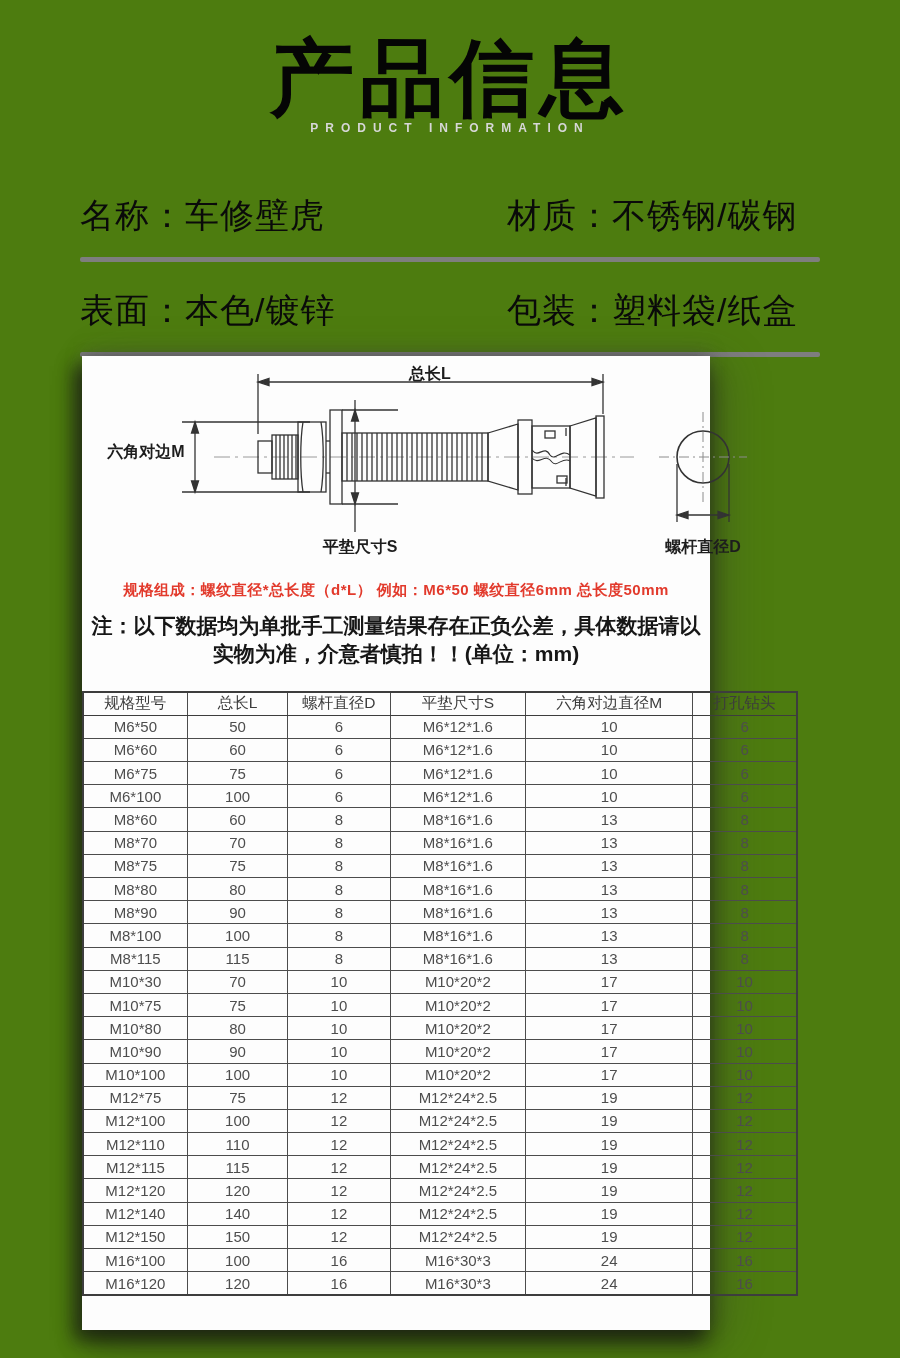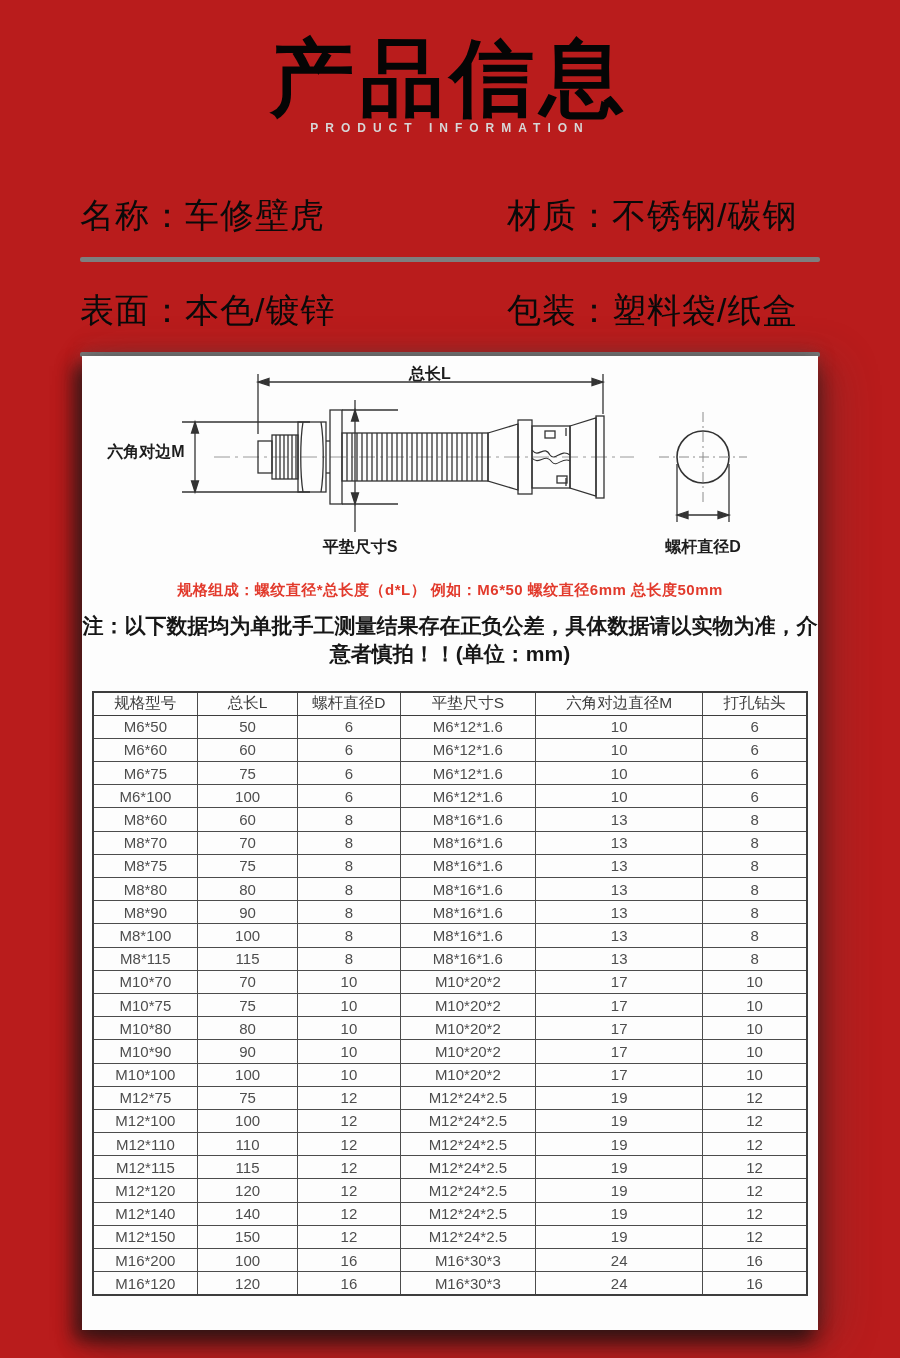--- a/index.html
+++ b/index.html
@@ -1,17 +1,17 @@
 <!DOCTYPE html>
 <html><head>
 <meta charset="utf-8">
 <style>
   * { box-sizing: border-box; margin: 0; padding: 0; }
   html, body { width: 900px; background: #ffffff; font-family: "Liberation Sans", "DejaVu Sans", sans-serif; }
-  .page { position: relative; width: 900px; height: 1358px; background: #b91c1c; overflow: hidden; }
+  .page { position: relative; width: 900px; height: 1358px; background: #4d7c0f; overflow: hidden; }
 
   
   .header { text-align: center; padding-top: 30px; }
   .page-title {
     font-size: 84px; font-weight: 900; color: #050505; line-height: 1.15;
     letter-spacing: 6px; font-family: "Liberation Sans", sans-serif;
   }
   .page-subtitle {
     margin-top: -6px; font-size: 12px; font-weight: 700; color: #d7d7d7;
     letter-spacing: 7px;
@@ -20,21 +20,21 @@
   
   .info { margin: 32px 80px 0 80px; width: 740px; }
   .info-row { display: flex; align-items: baseline; padding: 10px 0 18px 0; }
   .info-cell { font-size: 34px; font-weight: 500; color: #0a0a0a; letter-spacing: 1px; }
   .info-cell .attr-label { font-weight: 500; }
   .info-cell-left { width: 427px; flex: none; margin-top: 16px; }
   .divider { height: 5px; background: #7e7e7e; border-radius: 2px; }
 
   
   .card {
-    position: absolute; left: 82px; top: 356px; width: 736px; height: 974px;
+    position: absolute; left: 82px; top: 356px; width: 628px; height: 974px;
     background: #fdfdfd;
     box-shadow: -9px 10px 16px rgba(20,20,20,0.55),
                  0 12px 22px rgba(0,0,0,0.45),
                  16px 8px 42px rgba(60,60,60,0.30),
                  0 -6px 16px rgba(90,90,90,0.25);
     padding-top: 6px;
   }
 
   
   .diagram { position: relative; width: 736px; height: 215px; }
@@ -318,21 +318,21 @@
           </tr>
           <tr>
             <td>M8*115</td>
             <td>115</td>
             <td>8</td>
             <td>M8*16*1.6</td>
             <td>13</td>
             <td>8</td>
           </tr>
           <tr>
-            <td>M10*70</td>
+            <td>M10*30</td>
             <td>70</td>
             <td>10</td>
             <td>M10*20*2</td>
             <td>17</td>
             <td>10</td>
           </tr>
           <tr>
             <td>M10*75</td>
             <td>75</td>
             <td>10</td>
@@ -414,21 +414,21 @@
           </tr>
           <tr>
             <td>M12*150</td>
             <td>150</td>
             <td>12</td>
             <td>M12*24*2.5</td>
             <td>19</td>
             <td>12</td>
           </tr>
           <tr>
-            <td>M16*200</td>
+            <td>M16*100</td>
             <td>100</td>
             <td>16</td>
             <td>M16*30*3</td>
             <td>24</td>
             <td>16</td>
           </tr>
           <tr>
             <td>M16*120</td>
             <td>120</td>
             <td>16</td>

